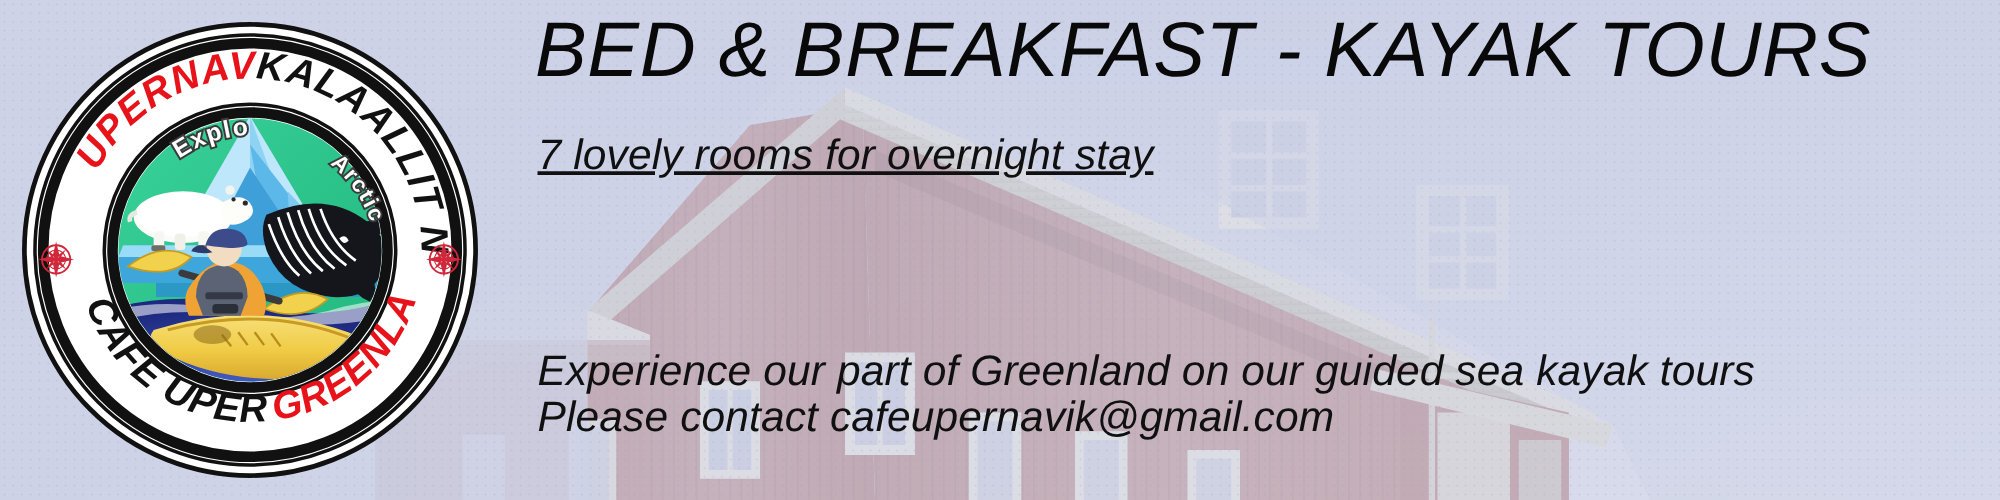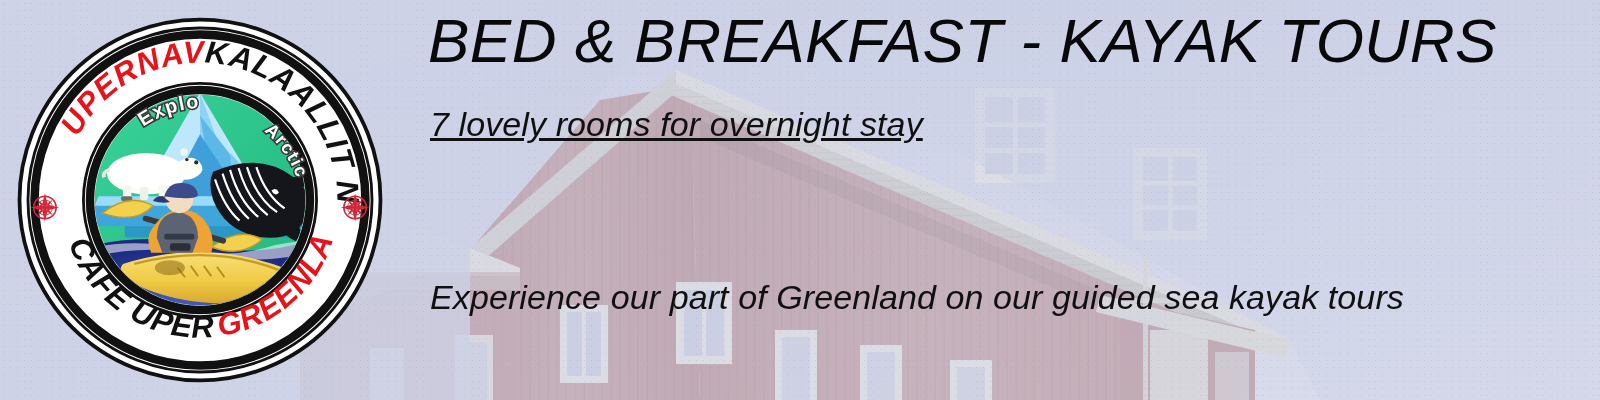--- a/index.html
+++ b/index.html
@@ -159,20 +159,21 @@
     </g>
   </svg>
 
   <div class="noise"></div>
 
   <div class="content">
     <div class="headline">BED &amp; BREAKFAST - KAYAK TOURS</div>
 
     <div class="line l1">7 lovely rooms for overnight stay</div>
     <div class="line l3">Experience our part of Greenland on our guided sea kayak tours</div>
+    <div class="line l4">Please contact cafeupernavik@gmail.com</div>
   </div>
 
   <svg class="logo" viewBox="0 0 400 400">
     <defs>
 
       <path id="arcTopL" d="M 54 200 A 146 146 0 0 1 200 54"></path>
       <path id="arcTopR" d="M 200 54 A 146 146 0 0 1 346 200"></path>
       <path id="arcBotL" d="M 58 238 A 146 146 0 0 0 206 346"></path>
       <path id="arcBotR" d="M 206 346 A 146 146 0 0 0 344 232"></path>
       <path id="arcTag" d="M 92 214 A 112 112 0 0 1 204 102"></path>

